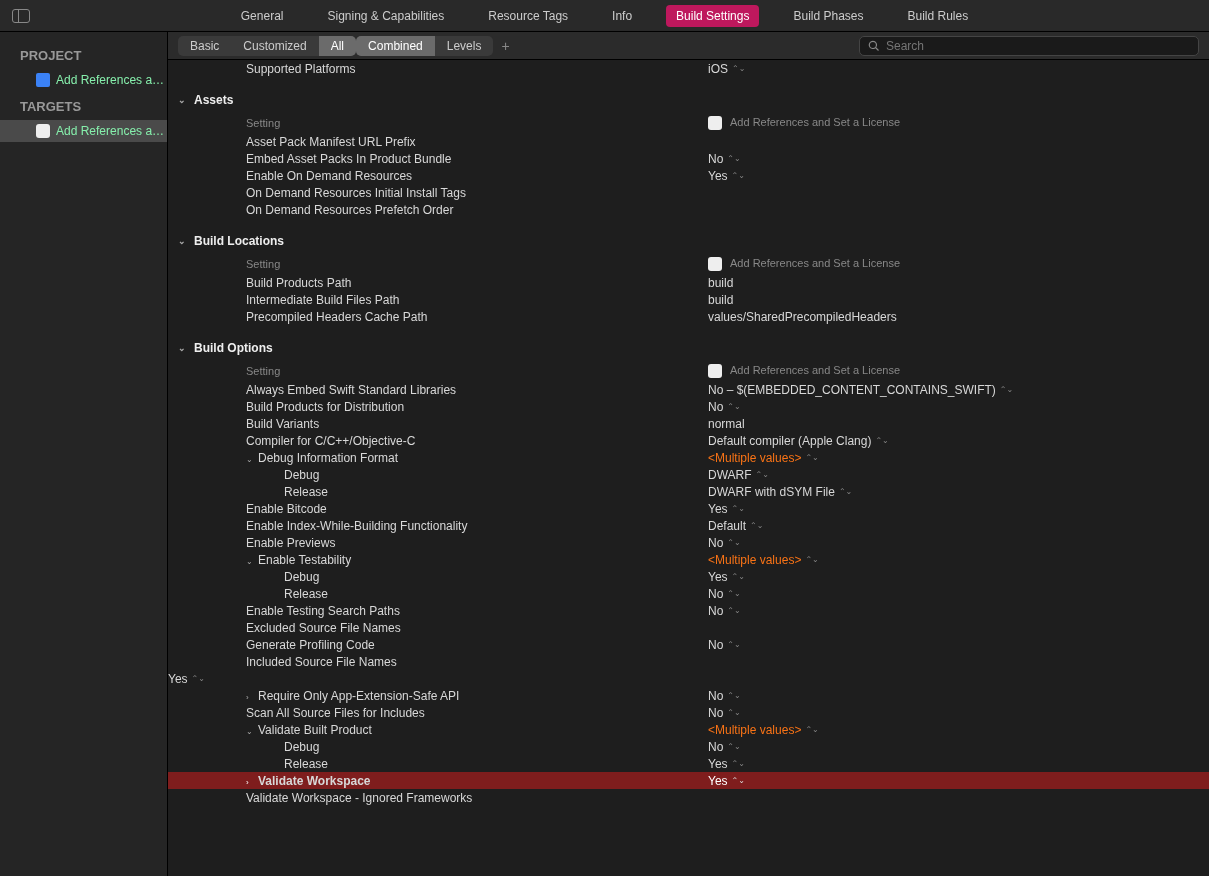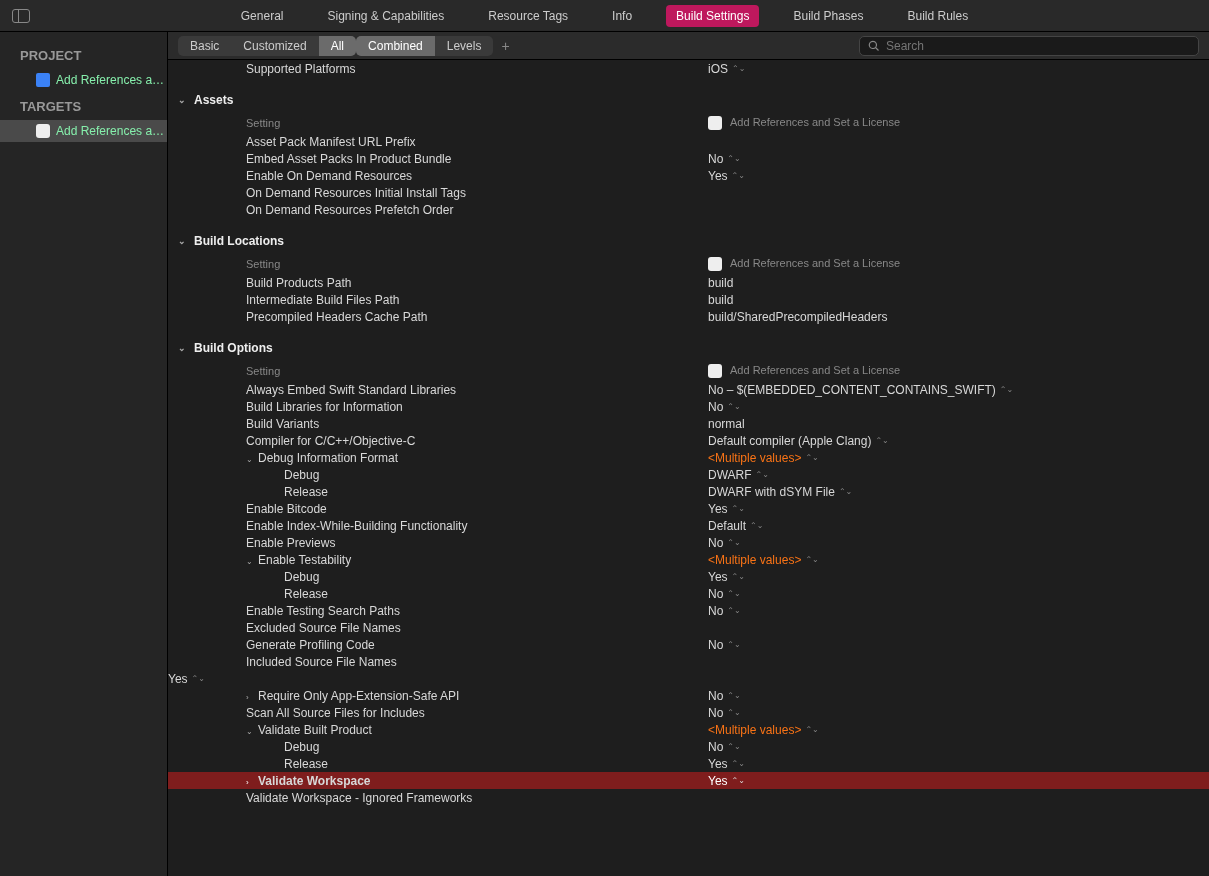--- a/index.html
+++ b/index.html
@@ -295,21 +295,21 @@
           </div>
           <div class="setting-row">
             <div class="setting-col indent-1"><span>Intermediate Build Files Path</span></div>
             <div class="value-col">
               <span>build</span>
             </div>
           </div>
           <div class="setting-row">
             <div class="setting-col indent-1"><span>Precompiled Headers Cache Path</span></div>
             <div class="value-col">
-              <span>build/SharedPrecompiledHeaders</span>
+              <span>values/SharedPrecompiledHeaders</span>
             </div>
           </div>
           <div class="sep"></div>
           <div class="group-header">
             <span class="disclosure">⌄</span>
             <span>Build Options</span>
           </div>
           <div class="col-header-row">
             <div class="setting-col">Setting</div>
             <div class="value-col">
@@ -318,21 +318,21 @@
             </div>
           </div>
           <div class="setting-row">
             <div class="setting-col indent-1"><span>Always Embed Swift Standard Libraries</span></div>
             <div class="value-col">
               <span>No  –  $(EMBEDDED_CONTENT_CONTAINS_SWIFT)</span>
               <span class="updown">⌃⌄</span>
             </div>
           </div>
           <div class="setting-row">
-            <div class="setting-col indent-1"><span>Build Libraries for Information</span></div>
+            <div class="setting-col indent-1"><span>Build Products for Distribution</span></div>
             <div class="value-col">
               <span>No</span>
               <span class="updown">⌃⌄</span>
             </div>
           </div>
           <div class="setting-row">
             <div class="setting-col indent-1"><span>Build Variants</span></div>
             <div class="value-col">
               <span>normal</span>
             </div>

